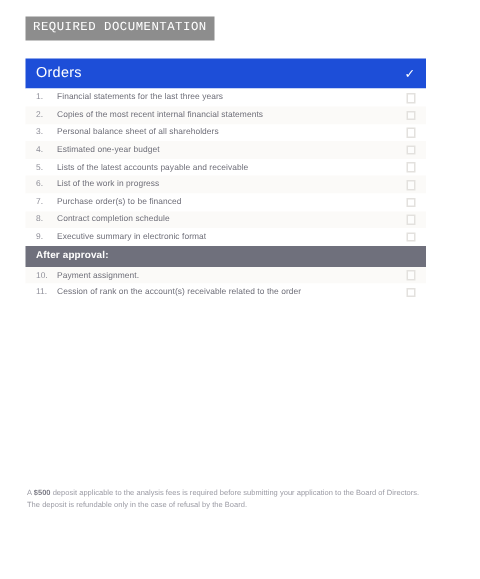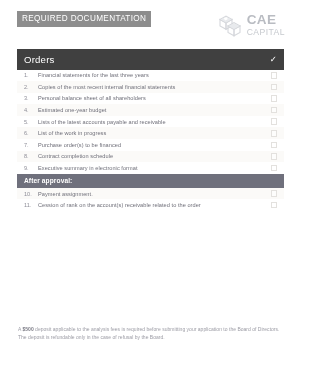--- a/index.html
+++ b/index.html
@@ -21,23 +21,24 @@
     width: 298px;
     height: 386px;
     background: #ffffff;
     box-sizing: border-box;
     padding: 0;
   }
 
   
   .header {
     display: flex;
-    align-items: flex-start;
+    align-items: center;
     justify-content: space-between;
     padding: 11px 13px 0 17px;
+    font-family: Liberation Mono, monospace;
   }
   .title-block {
     display: flex;
     flex-direction: column;
     gap: 2px;
   }
   .title-bar {
     background: #8d8d8d;
     color: #ffffff;
     font-size: 8.2px;
@@ -80,21 +81,21 @@
   }
 
   
   .table {
     margin: 12px 14px 0 17px;
   }
   .section-bar {
     display: flex;
     align-items: center;
     justify-content: space-between;
-    background: #404040;
+    background: #1d4ed8;
     color: #ffffff;
     font-size: 9.6px;
     padding: 4.5px 7px 5px 7px;
     letter-spacing: 0.2px;
   }
   .section-bar .check {
     font-size: 8.5px;
     color: #ffffff;
     line-height: 1;
   }
@@ -164,43 +165,20 @@
 <body>
 
 <div class="page">
 
   <div class="header">
 
     <div class="title-block">
       <div class="title-bar">REQUIRED DOCUMENTATION</div>
     </div>
 
-    <div class="logo">
-      <span class="logo-mark">
-        <svg viewBox="0 0 26 24" width="26" height="24" aria-hidden="true">
-          <g fill="none" stroke="#d6d8dc" stroke-width="1.1">
-            <path d="M2 6.5 L8 3.2 L14 6.5 L8 9.8 Z"></path>
-            <path d="M2 6.5 L2 13 L8 16.3 L8 9.8 Z"></path>
-            <path d="M14 6.5 L14 13 L8 16.3 L8 9.8 Z"></path>
-            <path d="M10 13 L16 9.7 L22 13 L16 16.3 Z"></path>
-            <path d="M10 13 L10 19.5 L16 22.8 L16 16.3 Z"></path>
-            <path d="M22 13 L22 19.5 L16 22.8 L16 16.3 Z"></path>
-          </g>
-          <g fill="#e8eaed">
-            <path d="M2.6 6.6 L8 3.7 L13.4 6.6 L8 9.4 Z"></path>
-            <path d="M10.6 13.1 L16 10.2 L21.4 13.1 L16 15.9 Z"></path>
-          </g>
-          <path d="M5.6 5.4 L8.3 4.1 L9.9 6.0 L7.4 7.6 Z" fill="#ffffff"></path>
-        </svg>
-      </span>
-      <span class="logo-text">
-        <span class="logo-cae">CAE</span>
-        <span class="logo-capital">CAPITAL</span>
-      </span>
-    </div>
 
   </div>
 
   <div class="table">
 
     <div class="section-bar">
       <span>Orders</span>
       <span class="check">✓</span>
     </div>
 

